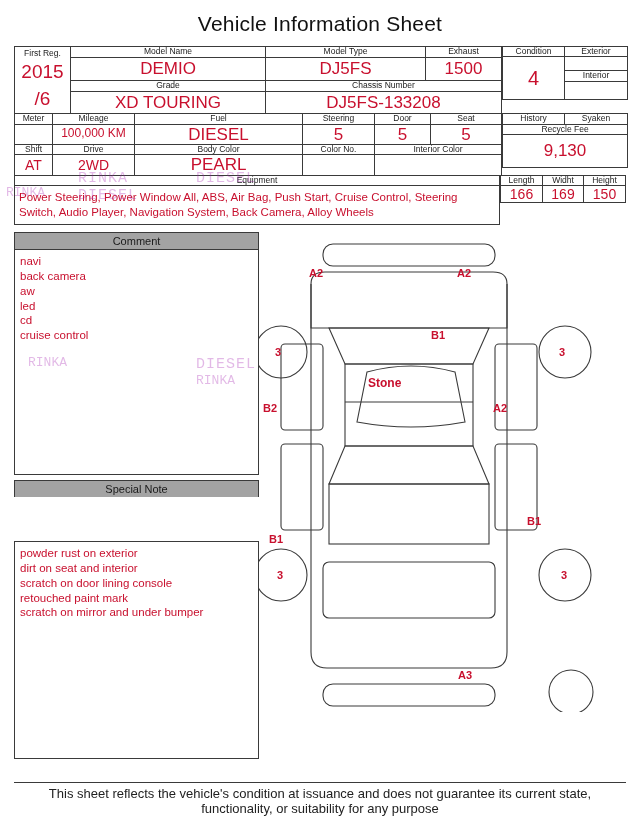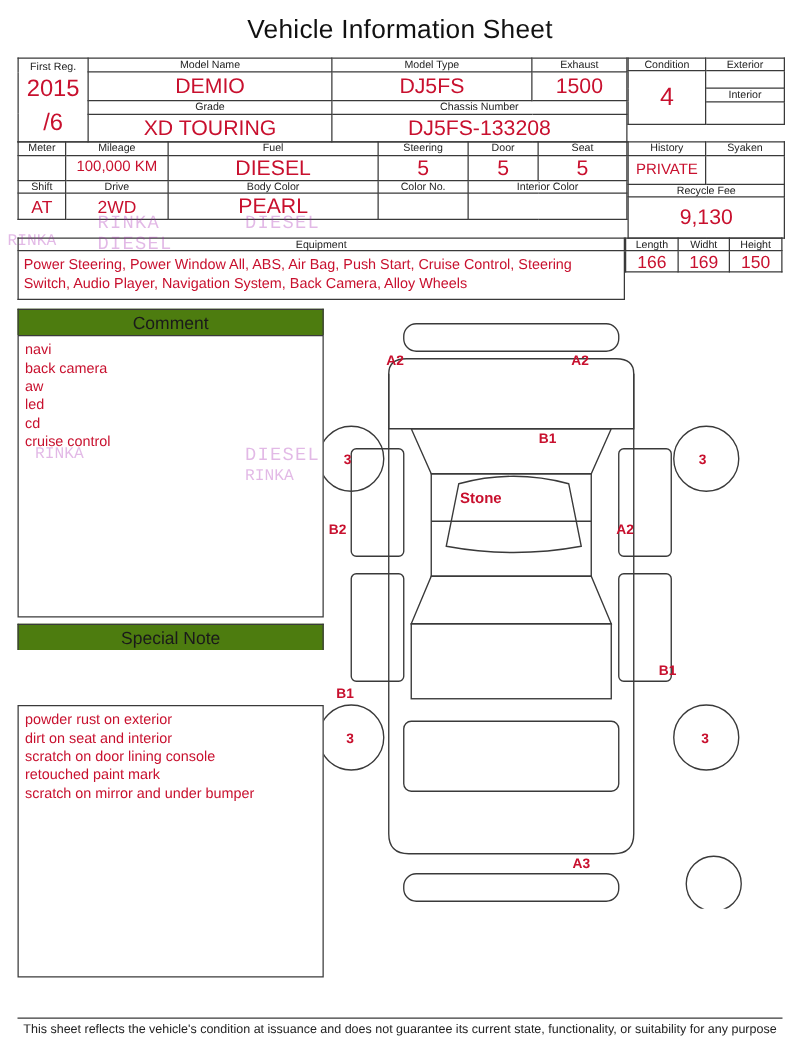--- a/index.html
+++ b/index.html
@@ -91,45 +91,45 @@
   .leftcol { width: 245px; }
   .rightcol {
     width: 367px;
     margin-left: 0px;
     position: relative;
     font-weight: bold;
   }
   .boxhdr {
     border: 1px solid #3a3a3a;
     border-bottom: none;
-    font-size: 14px;
+    font-size: 11px;
     text-align: center;
     padding: 2px 0 2px 0;
-    background: #4d7c0f;
+    background: #a3a3a3;
   }
   .boxbody {
     border: 1px solid #3a3a3a;
     color: #c8102e;
     font-size: 11.5px;
     line-height: 1.28;
     padding: 4px 5px;
     box-sizing: border-box;
     white-space: pre-line;
     text-align: left;
   }
   #comment-body { height: 226px; }
   #special-body { height: 218px; margin-top: 44px; }
 
   .footer {
     position: absolute;
     left: 14px;
     right: 14px;
-    bottom: 6px;
+    bottom: 19px;
     border-top: 1px solid #3a3a3a;
-    font-size: 10px;
+    font-size: 13px;
     color: #222;
     text-align: center;
     padding-top: 3px;
   }
 
   
   .wm {
     position: absolute;
     color: #a21caf;
     opacity: 0.30;
@@ -269,24 +269,20 @@
 
     <table class="tbl" style="width:125px">
       <colgroup>
           <col style="width:62px">
           <col style="width:63px">
         </colgroup>
       <tbody>
         <tr>
           <td class="lbl">History</td>
           <td class="lbl">Syaken</td>
-        </tr>
-        <tr>
-          <td class="val small" style="height:22px">PRIVATE</td>
-          <td class="val small"></td>
         </tr>
         <tr>
           <td class="lbl" colspan="2">Recycle Fee</td>
         </tr>
         <tr>
           <td class="val" colspan="2" style="height:32px">9,130</td>
         </tr>
       </tbody>
     </table>
   </div>

